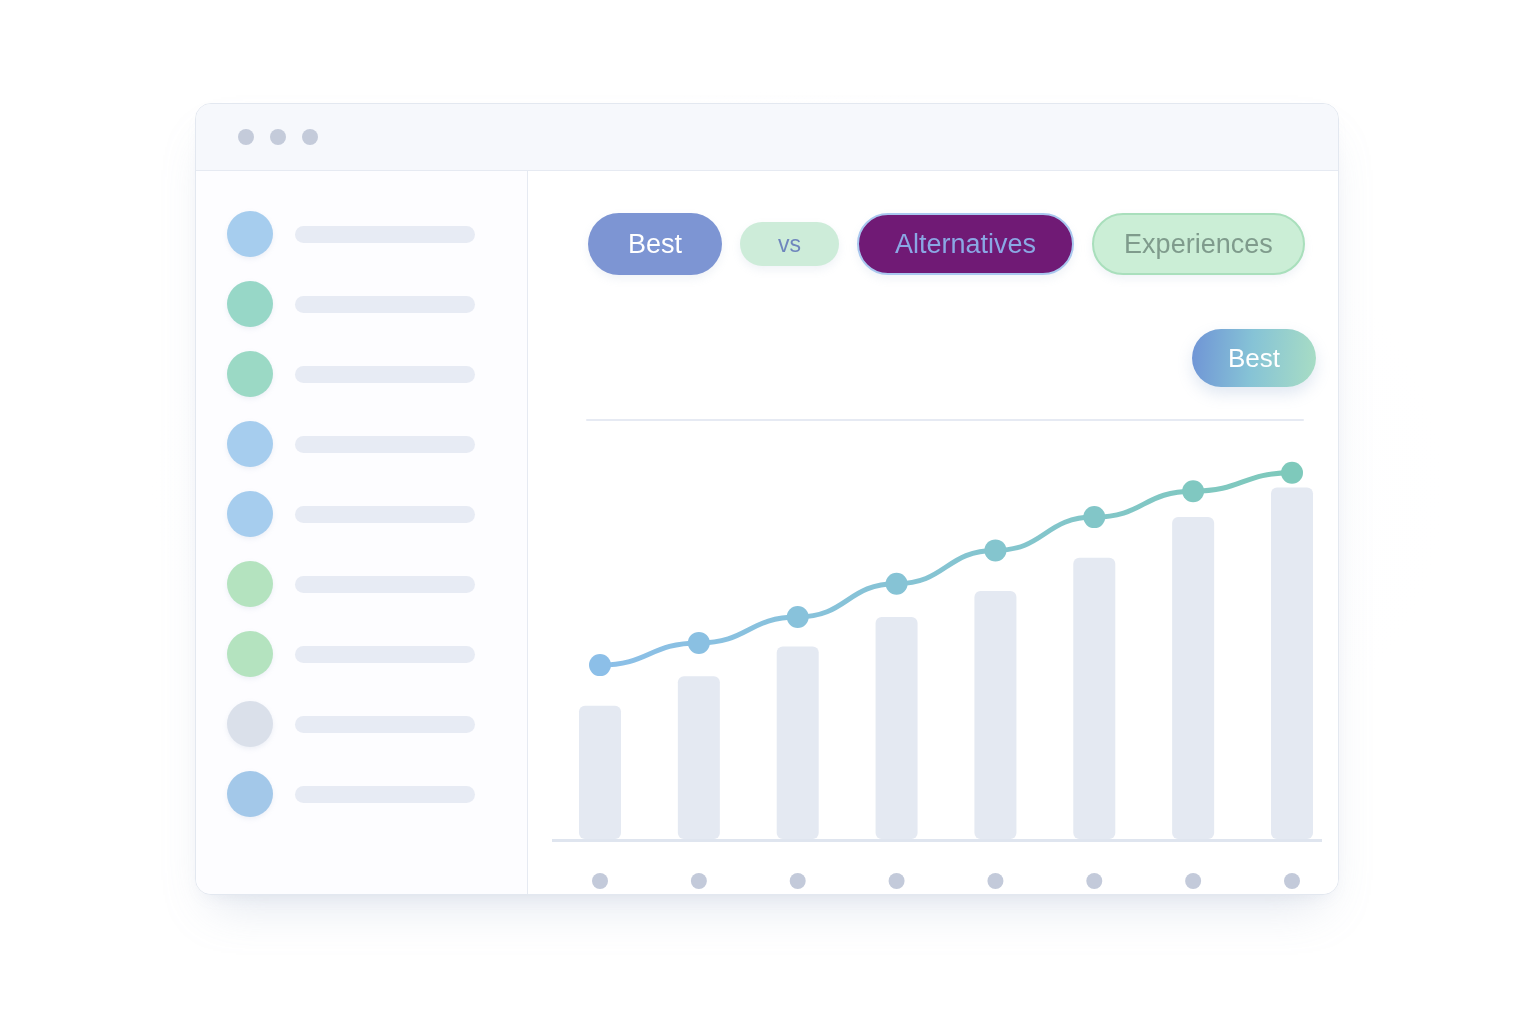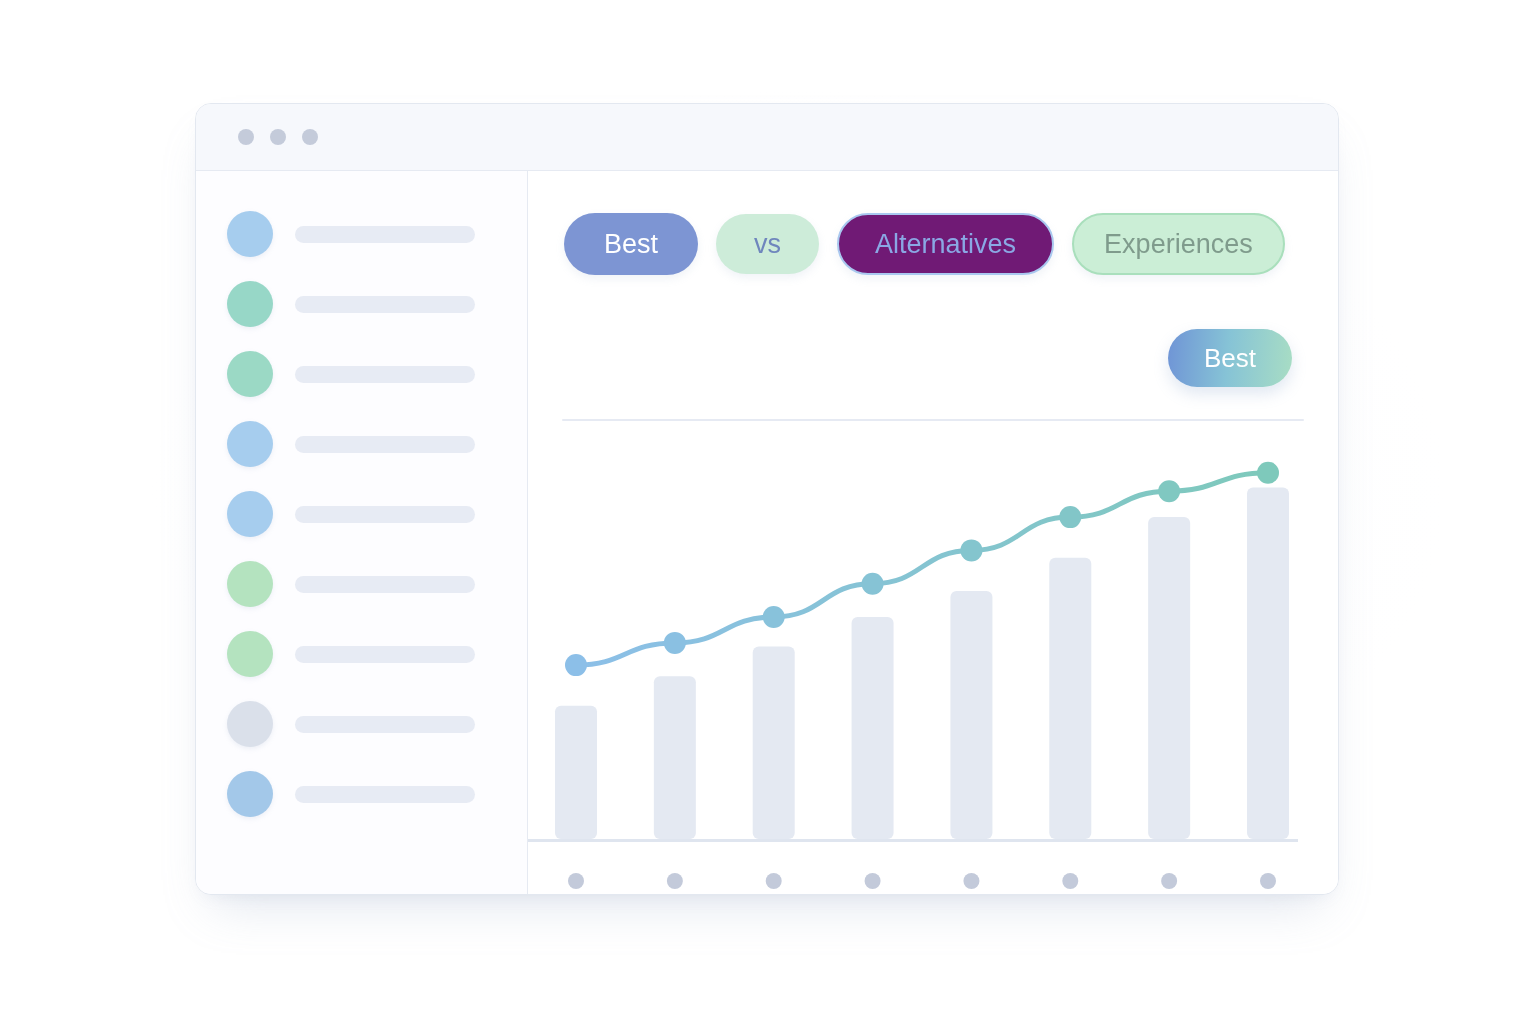--- a/index.html
+++ b/index.html
@@ -57,20 +57,21 @@
     height: 16px;
     border-radius: 50%;
     background: #c4cbda;
   }
 
   
   .bodyrow {
     flex: 1 1 auto;
     display: flex;
     min-height: 0;
+    gap: 24px;
   }
 
   
   .sidebar {
     flex: 0 0 332px;
     border-right: 1px solid #e6eaf2;
     background: #fdfdff;
     padding: 28px 0 0 0;
     box-sizing: border-box;
   }
@@ -123,22 +124,22 @@
   .pill-best {
     background: #7d95d3;
     color: #ffffff;
     font-size: 27px;
     height: 62px;
     padding: 0 40px;
   }
   .pill-vs {
     background: #cdecd9;
     color: #6f86bd;
-    font-size: 27px;
-    height: 60px;
+    font-size: 23px;
+    height: 44px;
     padding: 17px 38px;
   }
   .pill-alt {
     background: #701a75;
     color: #8aa8e4;
     border: 2px solid #a9c8ef;
     font-size: 27px;
     height: 62px;
     padding: 0 36px;
   }

